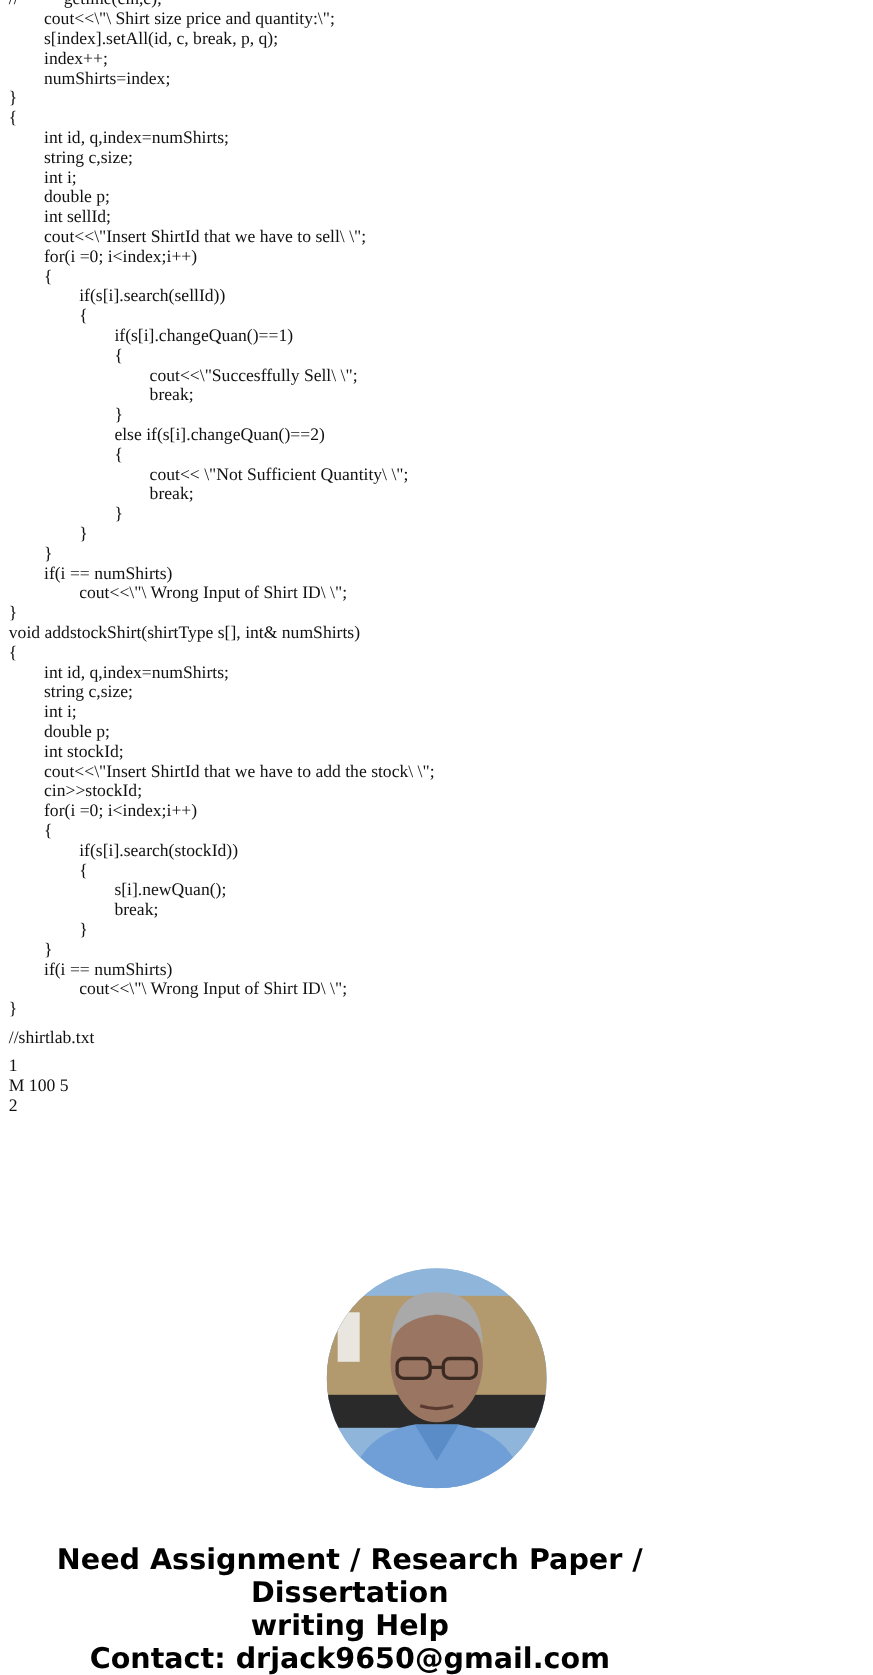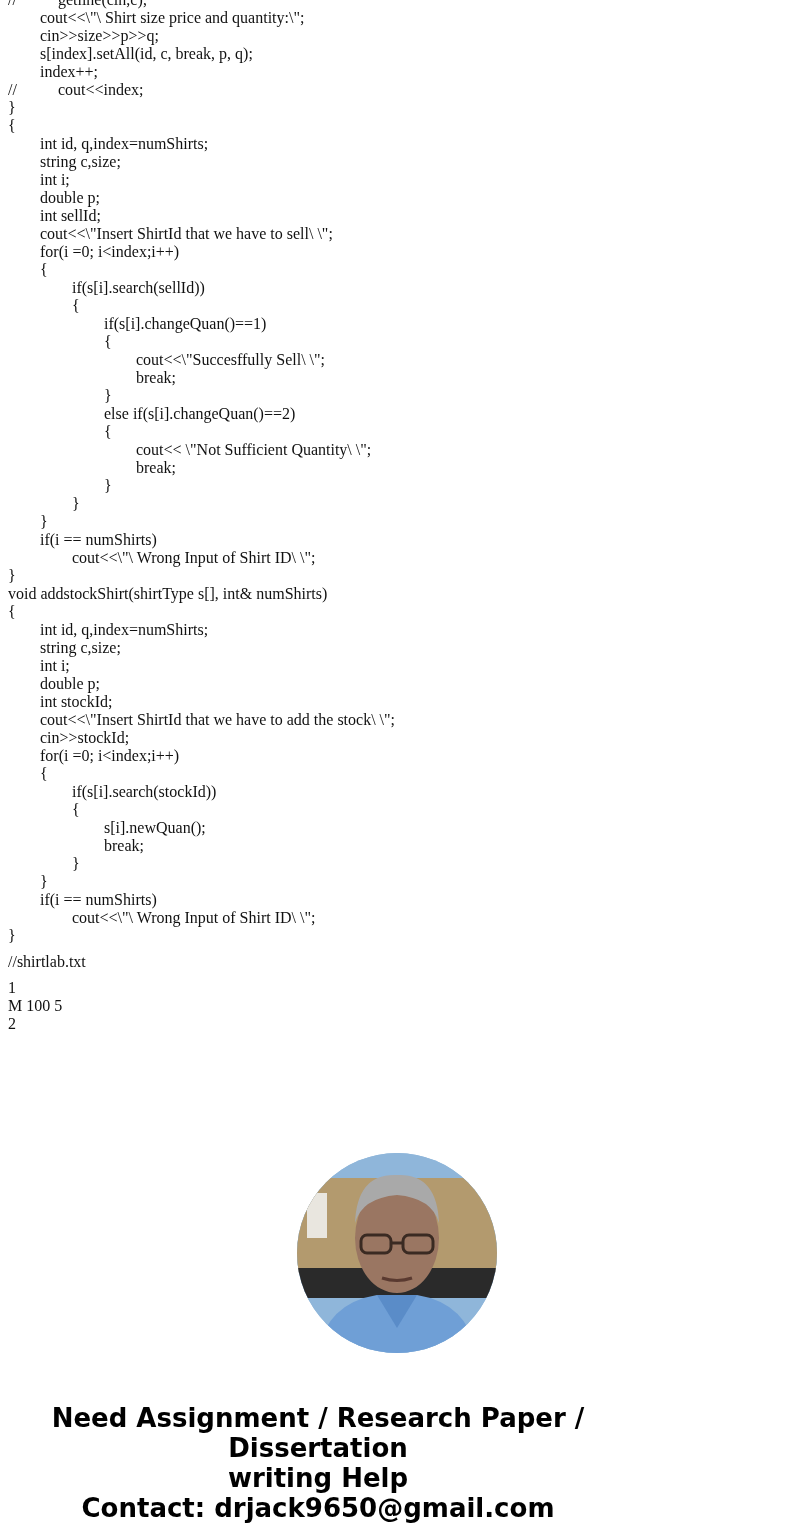--- a/index.html
+++ b/index.html
@@ -48,24 +48,23 @@
       color: #000;
     }
   </style>
 </head>
 <body>
 
 <div class="code">
 
   <div class="line"><span>//</span><span class="cmt-indent"></span><span>getline(cin,c);</span></div>
   <div class="line i1">cout&lt;&lt;\"\ Shirt size price and quantity:\";</div>
-  <div class="line i1">cin&gt;&gt;size&gt;&gt;p&gt;&gt;q;</div>
   <div class="line i1">s[index].setAll(id, c, break, p, q);</div>
   <div class="line i1">index++;</div>
-  <div class="line"><span>//</span><span class="cmt-indent"></span><span>cout&lt;&lt;index;</span></div>
+  <div class="line i1">numShirts=index;</div>
   <div class="line">}</div>
 
   <div class="line">{</div>
   <div class="line i1">int id, q,index=numShirts;</div>
   <div class="line i1">string c,size;</div>
   <div class="line i1">int i;</div>
   <div class="line i1">double p;</div>
   <div class="line i1">int sellId;</div>
   <div class="line i1">cout&lt;&lt;\"Insert ShirtId that we have to sell\ \";</div>
   <div class="line i1">for(i =0; i&lt;index;i++)</div>

